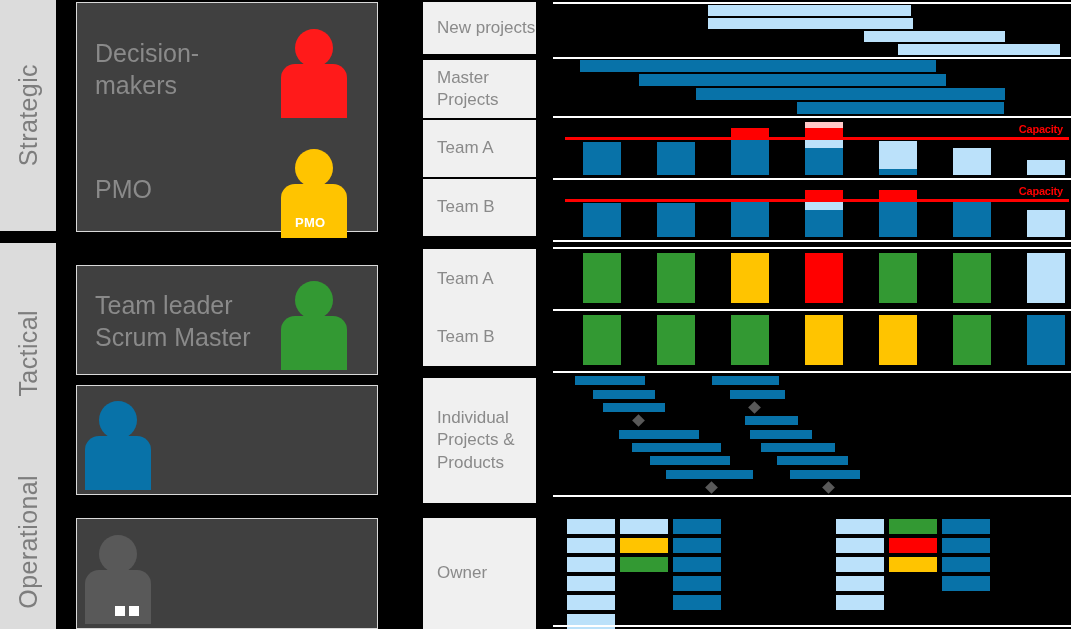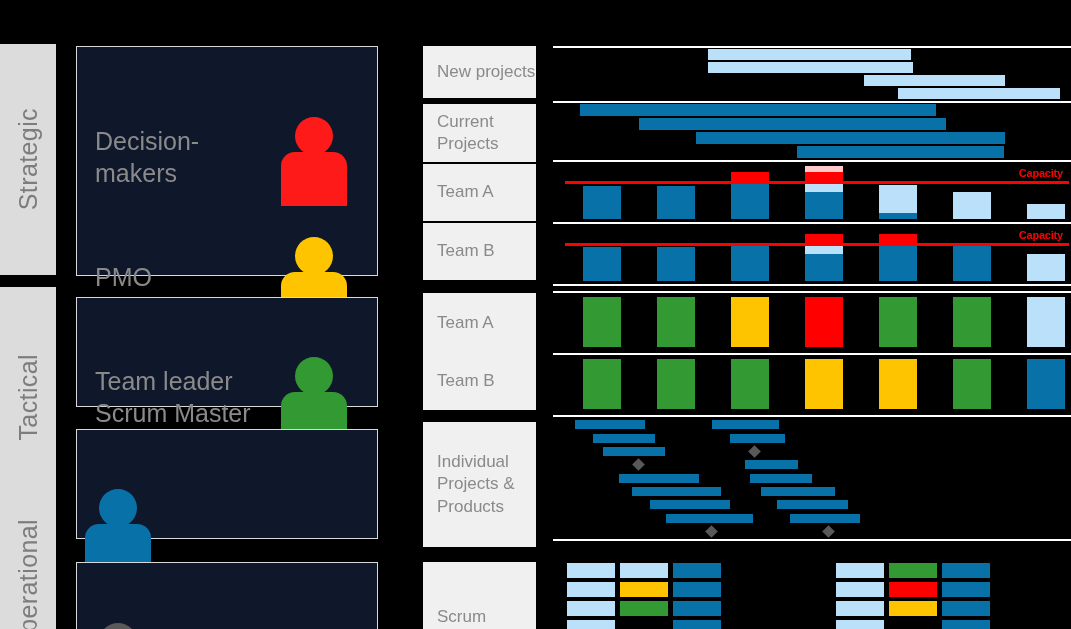--- a/index.html
+++ b/index.html
@@ -1,30 +1,30 @@
 <!DOCTYPE html>
 <html><head>
 <meta charset="utf-8">
 <style>
   html,body{margin:0;padding:0;background:#000;}
   body{width:1071px;height:629px;position:relative;overflow:hidden;
        font-family:"Liberation Sans", sans-serif;color:#808080;}
 
   
-  .abs{position:absolute;box-sizing:border-box;margin-top:44px;}
+  .abs{position:absolute;box-sizing:border-box;}
 
   
   .level{background:#dcdcdc;display:flex;align-items:center;justify-content:center;}
   .level span{
     writing-mode:vertical-rl;transform:rotate(180deg);
     font-size:25px;color:#7d7d7d;letter-spacing:.4px;white-space:nowrap;font-weight:400;
   }
 
   
-  .rolecard{background:#0f172a;border:1px solid #d9d9d9;display:flex;align-items:center;}
+  .rolecard{background:#404040;border:1px solid #d9d9d9;display:flex;align-items:center;}
   .role-text{font-size:25px;color:#8a8a8a;line-height:1.28;padding-left:18px;flex:1;white-space:pre-line;}
   .role-fig{position:relative;width:86px;height:100%;}
   .fig-head{position:absolute;border-radius:50%;}
   .fig-body{position:absolute;border-radius:14px 14px 0 0;}
   .fig-label{position:absolute;color:#fff;font-size:13px;font-weight:bold;letter-spacing:.3px;}
   .fig-pocket{position:absolute;background:#fff;}
 
   
   .rowlabel{background:#f0f0f0;display:flex;align-items:center;}
   .rowlabel span{font-size:17px;color:#8a8a8a;line-height:1.3;padding-left:14px;white-space:pre-line;}
@@ -63,21 +63,21 @@
       </div>
       <div class="abs" style="left: 0px; top: 138px; width: 100%; height: 96px; display: flex; align-items: center;">
         <div class="role-text">PMO</div>
         <div class="role-fig" style="margin-right: 18px;">
           <div class="fig-head" style="left: 22px; top: 8px; width: 38px; height: 38px; background: rgb(255, 196, 0);"></div>
           <div class="fig-body" style="left: 8px; top: 43px; width: 66px; height: 54px; background: rgb(255, 196, 0);"></div>
           <div class="fig-label" style="left: 22px; top: 74px;">PMO</div>
         </div>
       </div>
     </div>
-    <div class="abs rolecard" style="left: 76px; top: 253px; width: 302px; height: 110px; display: block;">
+    <div class="abs rolecard" style="left: 76px; top: 265px; width: 302px; height: 110px; display: block;">
       <div class="abs" style="left: 0px; top: 0px; width: 100%; height: 110px; display: flex; align-items: center;">
         <div class="role-text">Team leader
 Scrum Master</div>
         <div class="role-fig" style="margin-right: 18px;">
           <div class="fig-head" style="left: 22px; top: 15px; width: 38px; height: 38px; background: rgb(51, 153, 51);"></div>
           <div class="fig-body" style="left: 8px; top: 50px; width: 66px; height: 54px; background: rgb(51, 153, 51);"></div>
         </div>
       </div>
     </div>
     <div class="abs rolecard" style="left: 76px; top: 385px; width: 302px; height: 110px; display: block;">
@@ -98,42 +98,42 @@
         </div>
       </div>
     </div>
   </div>
 
 <div id="rowlabels-layer">
     <div class="abs rowlabel" style="left: 423px; top: 2px; width: 113px; height: 52px;">
       <span>New projects</span>
     </div>
     <div class="abs rowlabel" style="left: 423px; top: 60px; width: 113px; height: 58px;">
-      <span>Current
+      <span>Master
 Projects</span>
     </div>
     <div class="abs rowlabel" style="left: 423px; top: 120px; width: 113px; height: 57px;">
       <span>Team A</span>
     </div>
     <div class="abs rowlabel" style="left: 423px; top: 179px; width: 113px; height: 57px;">
       <span>Team B</span>
     </div>
     <div class="abs rowlabel" style="left: 423px; top: 249px; width: 113px; height: 60px;">
       <span>Team A</span>
     </div>
     <div class="abs rowlabel" style="left: 423px; top: 309px; width: 113px; height: 57px;">
       <span>Team B</span>
     </div>
     <div class="abs rowlabel" style="left: 423px; top: 378px; width: 113px; height: 125px;">
       <span>Individual
 Projects &amp;
 Products</span>
     </div>
     <div class="abs rowlabel" style="left: 423px; top: 518px; width: 113px; height: 111px;">
-      <span>Scrum</span>
+      <span>Owner</span>
     </div>
   </div>
 
 <div id="charts-layer">
     <div class="abs hline" style="left: 553px; top: 2px; width: 518px;"></div>
     <div class="abs pane" style="left: 553px; top: 4px; width: 518px; height: 52px;">
       <div class="bar" style="left: 155px; top: 1px; width: 203px; height: 11px; background: rgb(187, 225, 250);"></div>
       <div class="bar" style="left: 155px; top: 14px; width: 205px; height: 11px; background: rgb(187, 225, 250);"></div>
       <div class="bar" style="left: 311px; top: 27px; width: 141px; height: 11px; background: rgb(187, 225, 250);"></div>
       <div class="bar" style="left: 345px; top: 40px; width: 162px; height: 11px; background: rgb(187, 225, 250);"></div>

